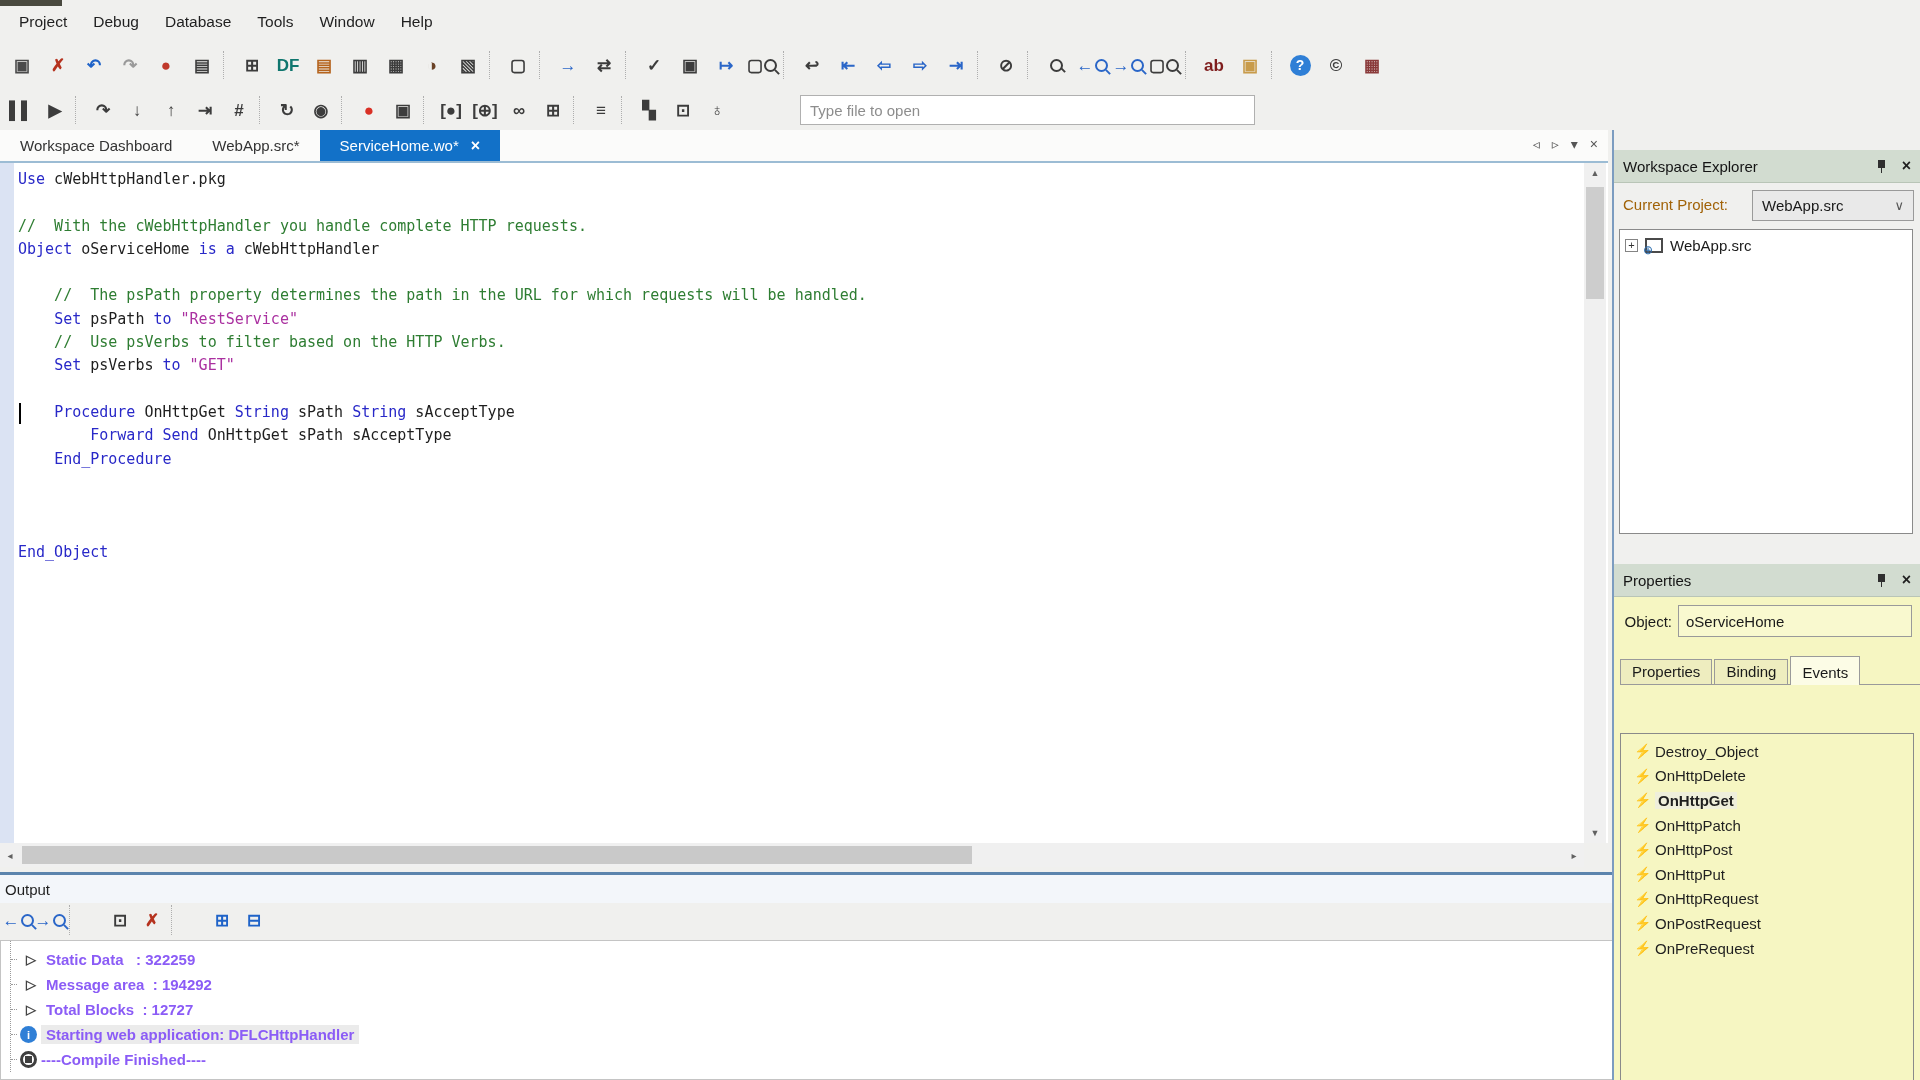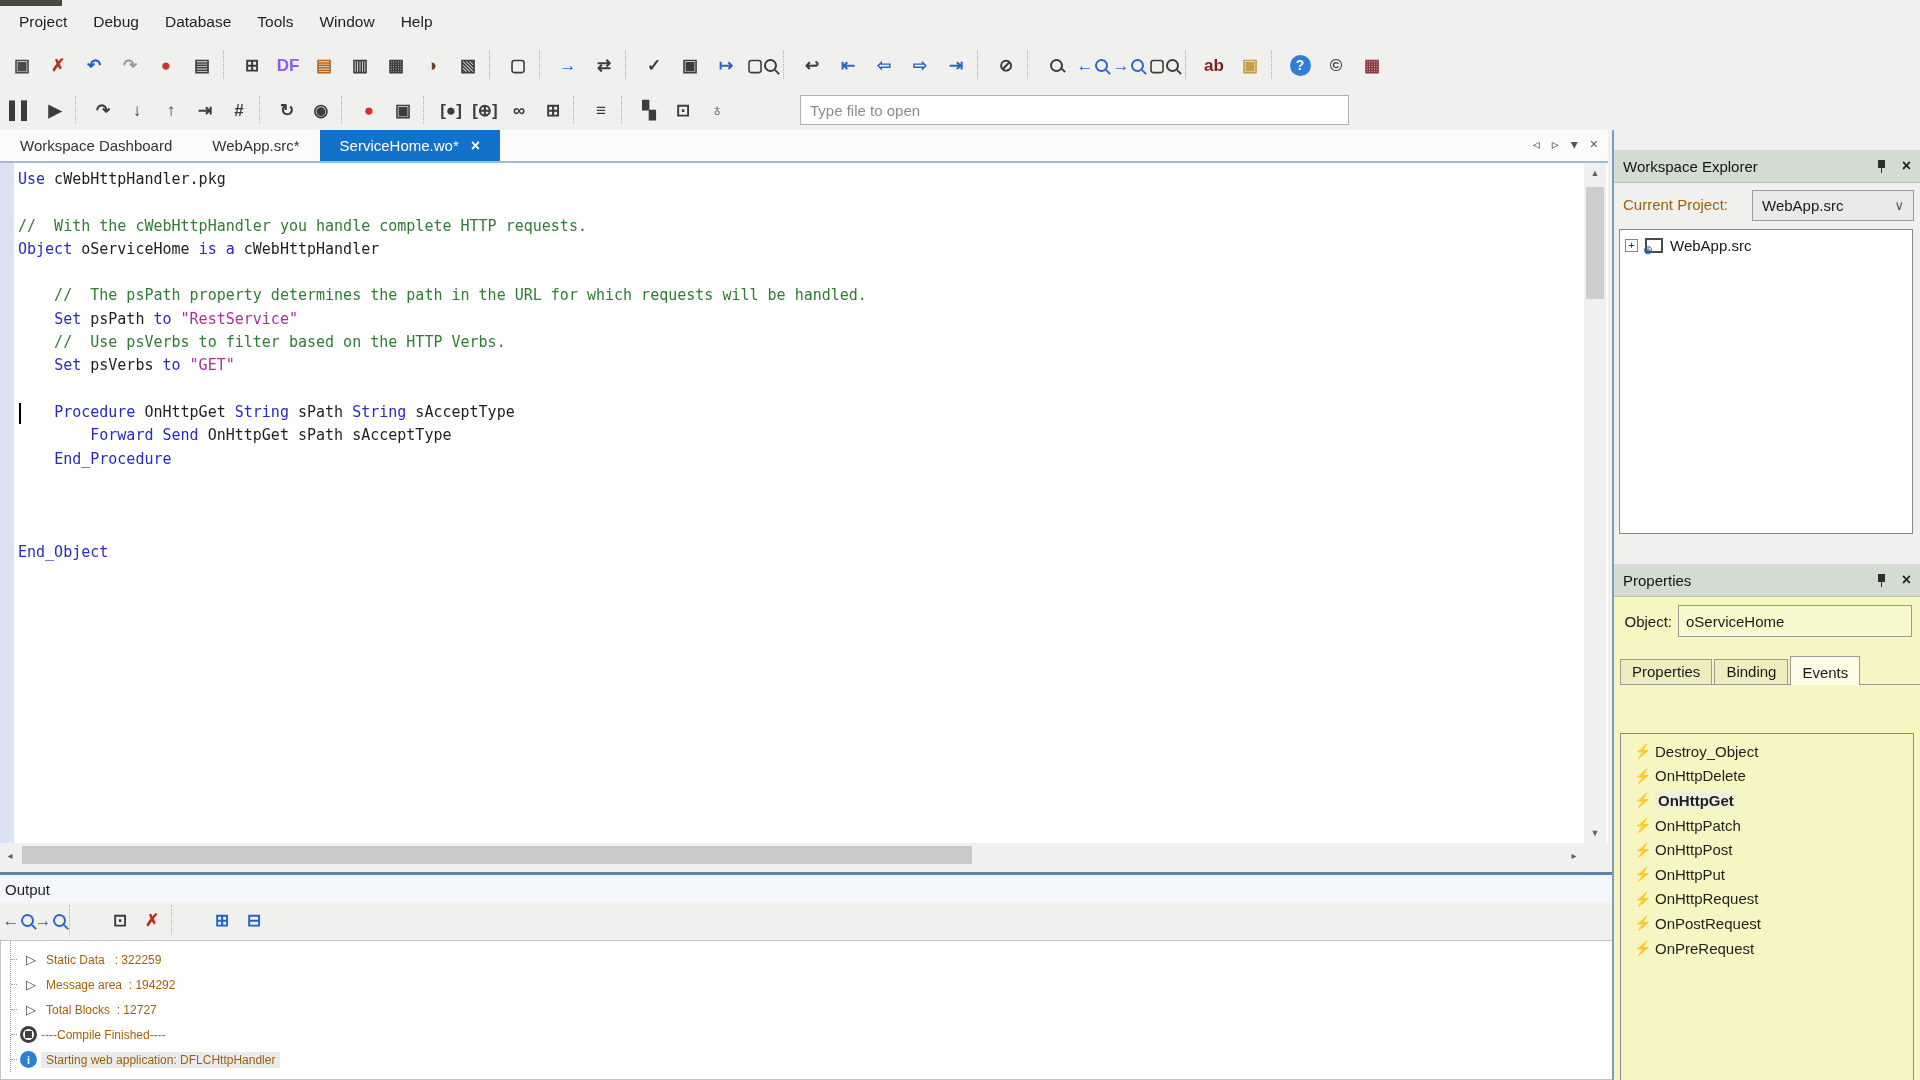--- a/index.html
+++ b/index.html
@@ -19,21 +19,21 @@
   .toolbar.row2 { top:90px; width:1920px; height:40px; }
   .tb-item { width:36px; height:36px; display:flex; align-items:center; justify-content:center; }
   .row2 .tb-item { width:34px; }
   .tb-item.sep { width:8px; height:28px; border-left:1px dotted #aeaeae; margin:0 3px; }
   .tb-glyph { font-size:17px; font-weight:600; color:#3c3c3c; line-height:1; }
   .badge-bg { border-radius:50%; width:21px; height:21px; line-height:21px; text-align:center; font-size:14px; font-weight:bold; }
   .shape-mag { position:relative; display:inline-flex; align-items:center; }
   .shape-mag::after { content:""; display:inline-block; width:9px; height:9px; border:2px solid currentColor; border-radius:50%; margin-left:1px; }
   .shape-mag::before { content:""; position:absolute; right:-3px; bottom:1px; width:6px; height:2px; background:currentColor; transform:rotate(45deg); }
 
-  .file-open { position:absolute; left:800px; top:95px; width:549px; height:30px; border:1px solid #b0b0b0; background:#fff; font-family:"Liberation Sans",sans-serif; font-size:15px; padding-left:9px; color:#333; }
+  .file-open { position:absolute; left:800px; top:95px; width:455px; height:30px; border:1px solid #b0b0b0; background:#fff; font-family:"Liberation Sans",sans-serif; font-size:15px; padding-left:9px; color:#333; }
   .file-open::placeholder { color:#8d8d8d; }
 
   
   .tabbar { position:absolute; top:130px; left:0; width:1608px; height:33px; background:#fbfbfa; border-bottom:2px solid #9cbcd4; display:flex; align-items:stretch; }
   .tab { display:flex; align-items:center; padding:0 20px; font-size:15px; color:#333; height:31px; cursor:default; white-space:nowrap; }
   .tab.on-active { background:#1271c8; color:#fff; }
   .tab-close { display:none; margin-left:12px; font-size:16px; font-weight:bold; line-height:1; }
   .tab-close.on-closable { display:inline-block; }
   .tab-controls { position:absolute; right:10px; top:6px; display:flex; gap:12px; color:#555; font-size:14px; }
   .tab-controls span { cursor:default; }
@@ -57,21 +57,21 @@
   .hthumb { position:absolute; left:22px; top:3px; width:950px; height:18px; background:#c9c9c9; }
 
   
   .output { position:absolute; top:872px; left:0; width:1772px; height:208px; background:#f0f0ee; border-top:3px solid #5b84ad; }
   .output-header { height:28px; display:flex; align-items:center; padding-left:5px; font-size:15px; color:#1f1f1f; background:#f3f6fa; position:relative; }
   .output-header .ph-controls { position:absolute; right:16px; display:flex; gap:16px; align-items:center; }
   .output-toolbar { height:34px; display:flex; align-items:center; padding-left:2px; }
   .output-toolbar .tb-item { width:32px; height:30px; }
   .output-body { position:absolute; left:0; right:0; top:65px; bottom:0; background:#fff; border:1px solid #c4c4c4; overflow:hidden; }
   .output-rows { margin-left:9px; border-left:1px dotted #9a9a9a; padding-top:6px; }
-  .out-row { display:flex; align-items:center; height:25px; font-size:12px; color:#a16207; }
+  .out-row { display:flex; align-items:center; height:25px; font-size:15px; color:#8b5cf6;font-weight:bold; }
   .out-row::before { content:""; width:6px; border-top:1px dotted #9a9a9a; margin-right:3px; }
   .out-icon { width:22px; display:flex; align-items:center; justify-content:center; margin-right:4px; flex:none; }
   .ic-expander-icon::before { content:"▷"; color:#444; font-size:13px; }
   .ic-compile-finished-icon { width:17px; height:17px; border:3px solid #3f3f3f; border-radius:50%; background:#fff; position:relative; }
   .ic-compile-finished-icon::before { content:""; position:absolute; inset:2px; background:#3f3f3f; }
   .ic-info-icon { width:17px; height:17px; border-radius:50%; background:#2f7fd6; color:#fff; font-size:11px; font-weight:bold; display:flex; align-items:center; justify-content:center; }
   .ic-info-icon::before { content:"i"; }
   .out-text { white-space:pre; }
   .out-text.on-highlight { background:#ebebeb; padding:1px 5px; }
   .ov-scroll { position:absolute; top:0; bottom:0; right:0; width:22px; background:#f0f0f0; }
@@ -162,21 +162,21 @@
 
       <span class="tb-item sep">
         <span class="tb-glyph"></span>
       </span>
 
       <span class="tb-item">
         <span class="tb-glyph" style="color: rgb(60, 60, 60);">⊞</span>
       </span>
 
       <span class="tb-item">
-        <span class="tb-glyph" style="color: #8b5cf6;">DF</span>
+        <span class="tb-glyph" style="color: #0f766e;">DF</span>
       </span>
 
       <span class="tb-item">
         <span class="tb-glyph" style="color: rgb(181, 100, 30);">▤</span>
       </span>
 
       <span class="tb-item">
         <span class="tb-glyph" style="color: rgb(60, 60, 60);">▥</span>
       </span>
 
@@ -517,27 +517,27 @@
             <span class="out-icon ic-expander-icon"></span>
             <span class="out-text">Message area  : 194292</span>
           </div>
 
           <div class="out-row">
             <span class="out-icon ic-expander-icon"></span>
             <span class="out-text">Total Blocks  : 12727</span>
           </div>
 
           <div class="out-row">
+            <span class="out-icon ic-info-icon"></span>
+            <span class="out-text on-highlight">Starting web application: DFLCHttpHandler</span>
+          </div>
+
+          <div class="out-row">
             <span class="out-icon ic-compile-finished-icon"></span>
             <span class="out-text">----Compile Finished----</span>
-          </div>
-
-          <div class="out-row">
-            <span class="out-icon ic-info-icon"></span>
-            <span class="out-text on-highlight">Starting web application: DFLCHttpHandler</span>
           </div>
         </div>
       <div class="ov-scroll">
         <div class="sb-btn">▲</div>
         <div class="sb-btn bottom">▼</div>
       </div>
     </div>
   </div>
 
   <div class="sidebar">

